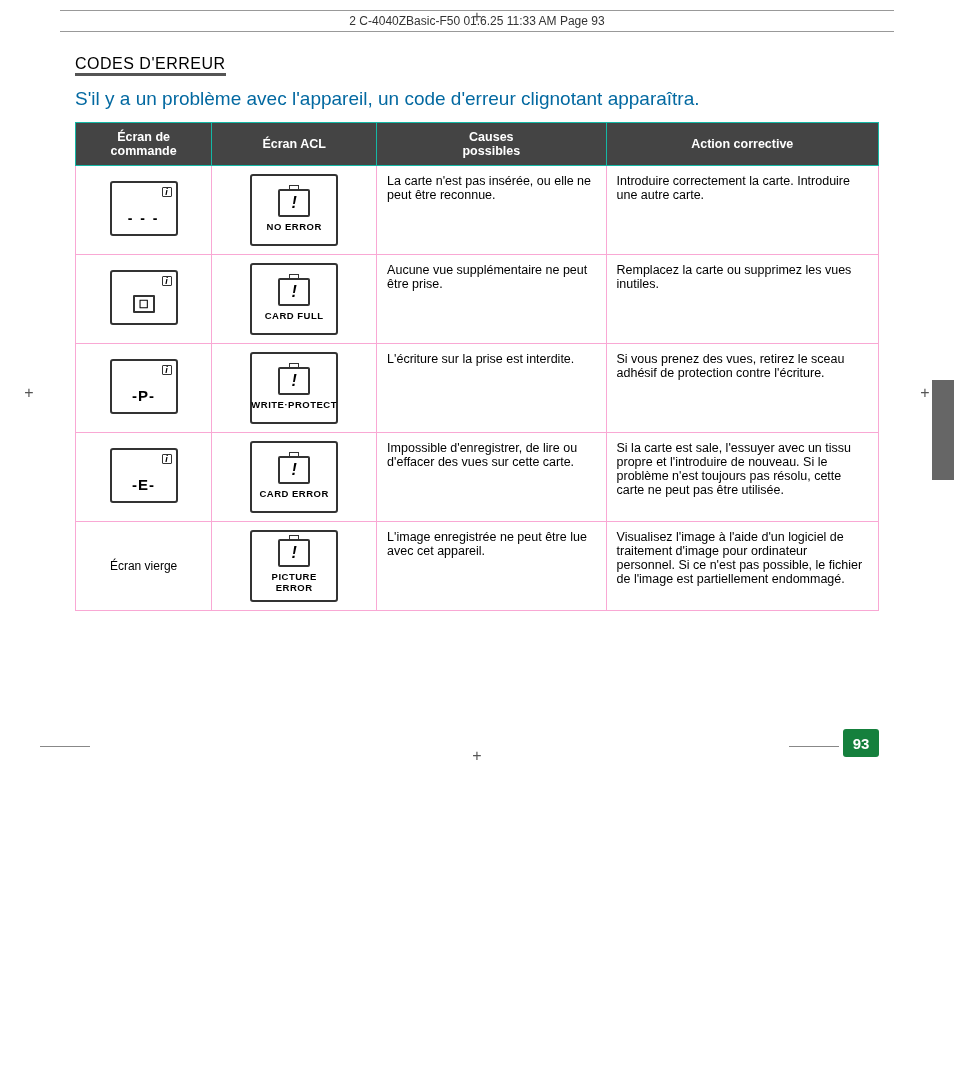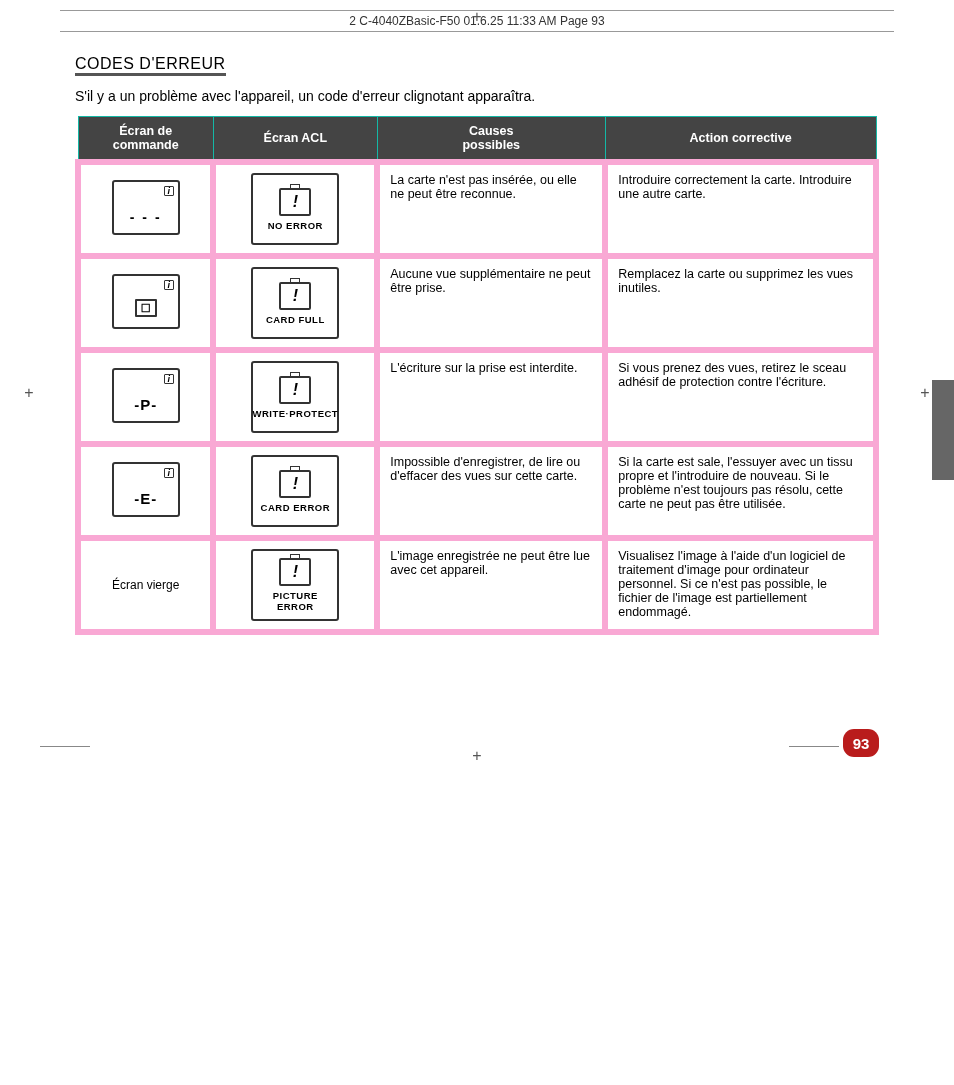--- a/index.html
+++ b/index.html
@@ -72,44 +72,44 @@
     .section-title {
       font-size: 16px;
       font-weight: normal;
       margin-bottom: 12px;
       border-bottom: 3px solid #555;
       display: inline-block;
       letter-spacing: 0.5px;
     }
 
     .intro-text {
-      font-size: 14px;
+      font-size: 19px;
       margin-bottom: 12px;
-      color: #000000;
+      color: #0369a1;
     }
 
     
     .error-table {
       width: 100%;
       border-collapse: collapse;
       font-size: 12.5px;
     }
 
     .error-table th {
       background: #444;
       color: #fff;
       padding: 7px 8px;
       text-align: center;
       font-weight: bold;
       border: 1px solid #14b8a6;
       font-size: 12.5px;
     }
 
     .error-table td {
-      border: 6px solid #f9a8d4;
+      border: 1px solid #f9a8d4;
       padding: 8px 10px;
       vertical-align: top;
     }
 
     .error-table td.screen-col {
       width: 95px;
       text-align: center;
       vertical-align: middle;
     }
 
@@ -220,30 +220,30 @@
       width: 22px;
       height: 100px;
       background: #666;
     }
 
     
     .page-badge {
       position: absolute;
       bottom: 28px;
       right: 75px;
-      background: #b91c1c;
+      background: #15803d;
       color: #fff;
       width: 36px;
       height: 28px;
       display: flex;
       align-items: center;
       justify-content: center;
       font-size: 15px;
       font-weight: bold;
-      border-radius: 11px;
+      border-radius: 3px;
     }
 
     
     .bottom-line-left {
       position: absolute;
       bottom: 38px;
       left: 40px;
       width: 50px;
       height: 1px;
       background: #888;

